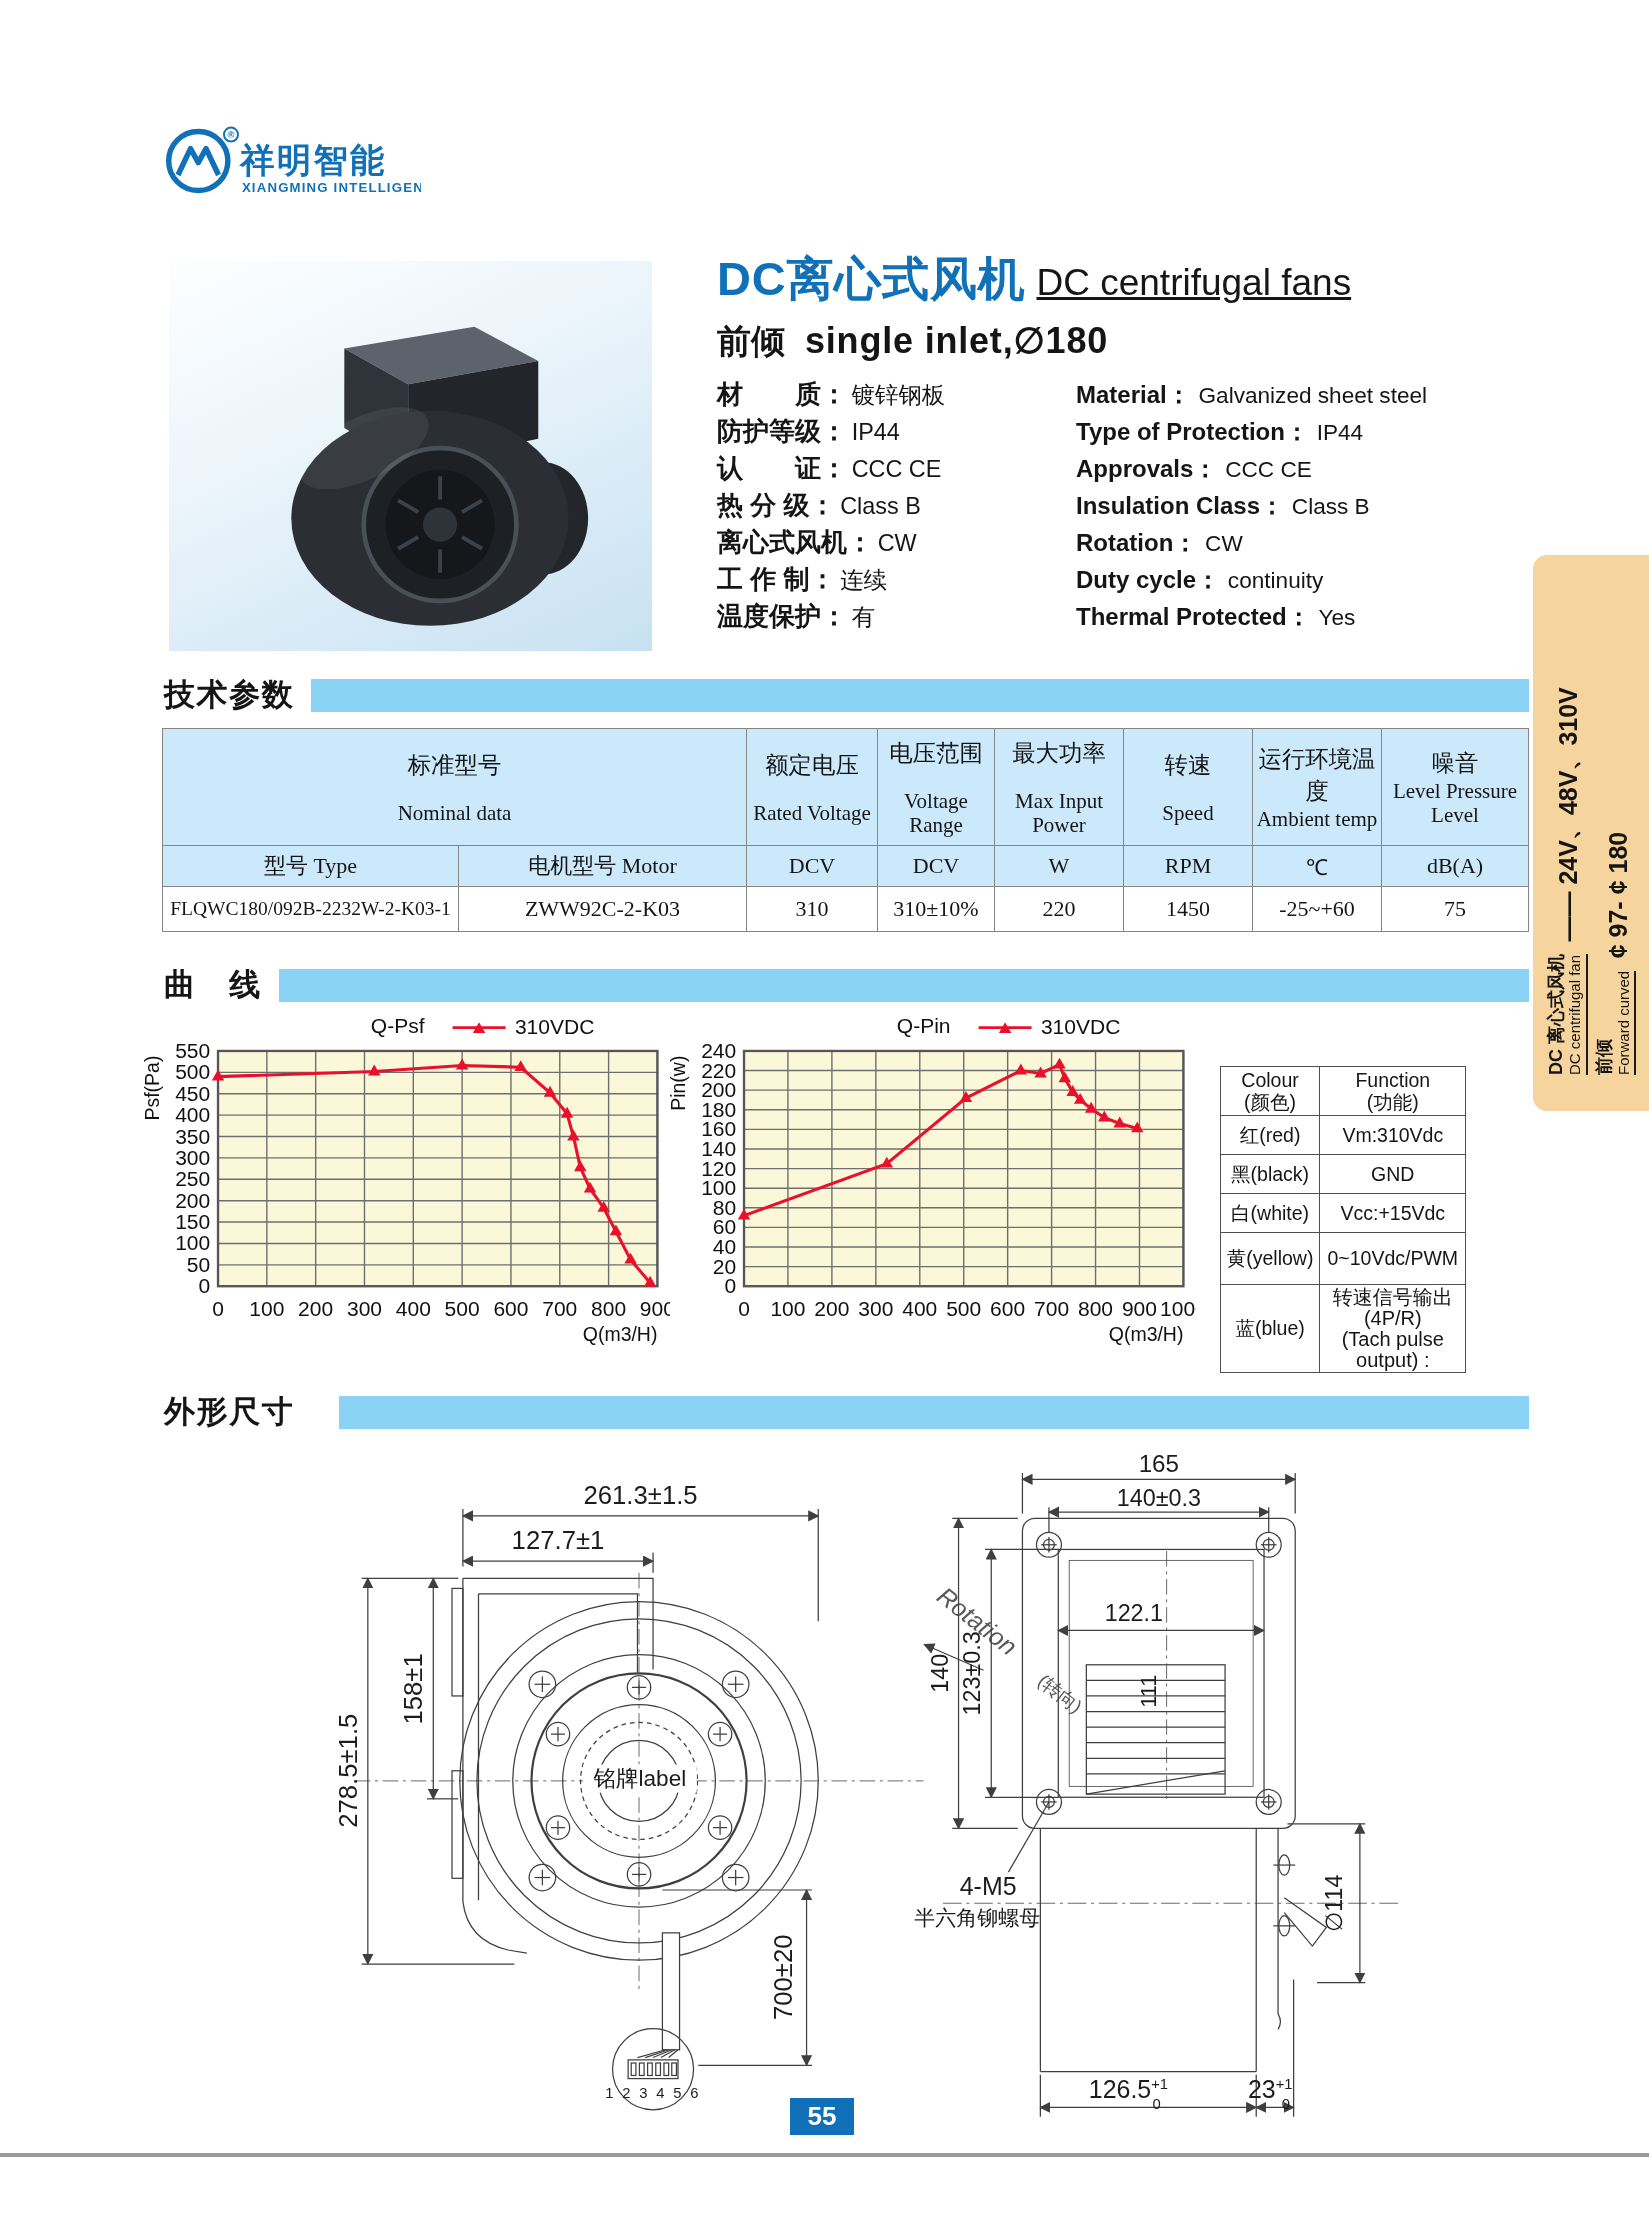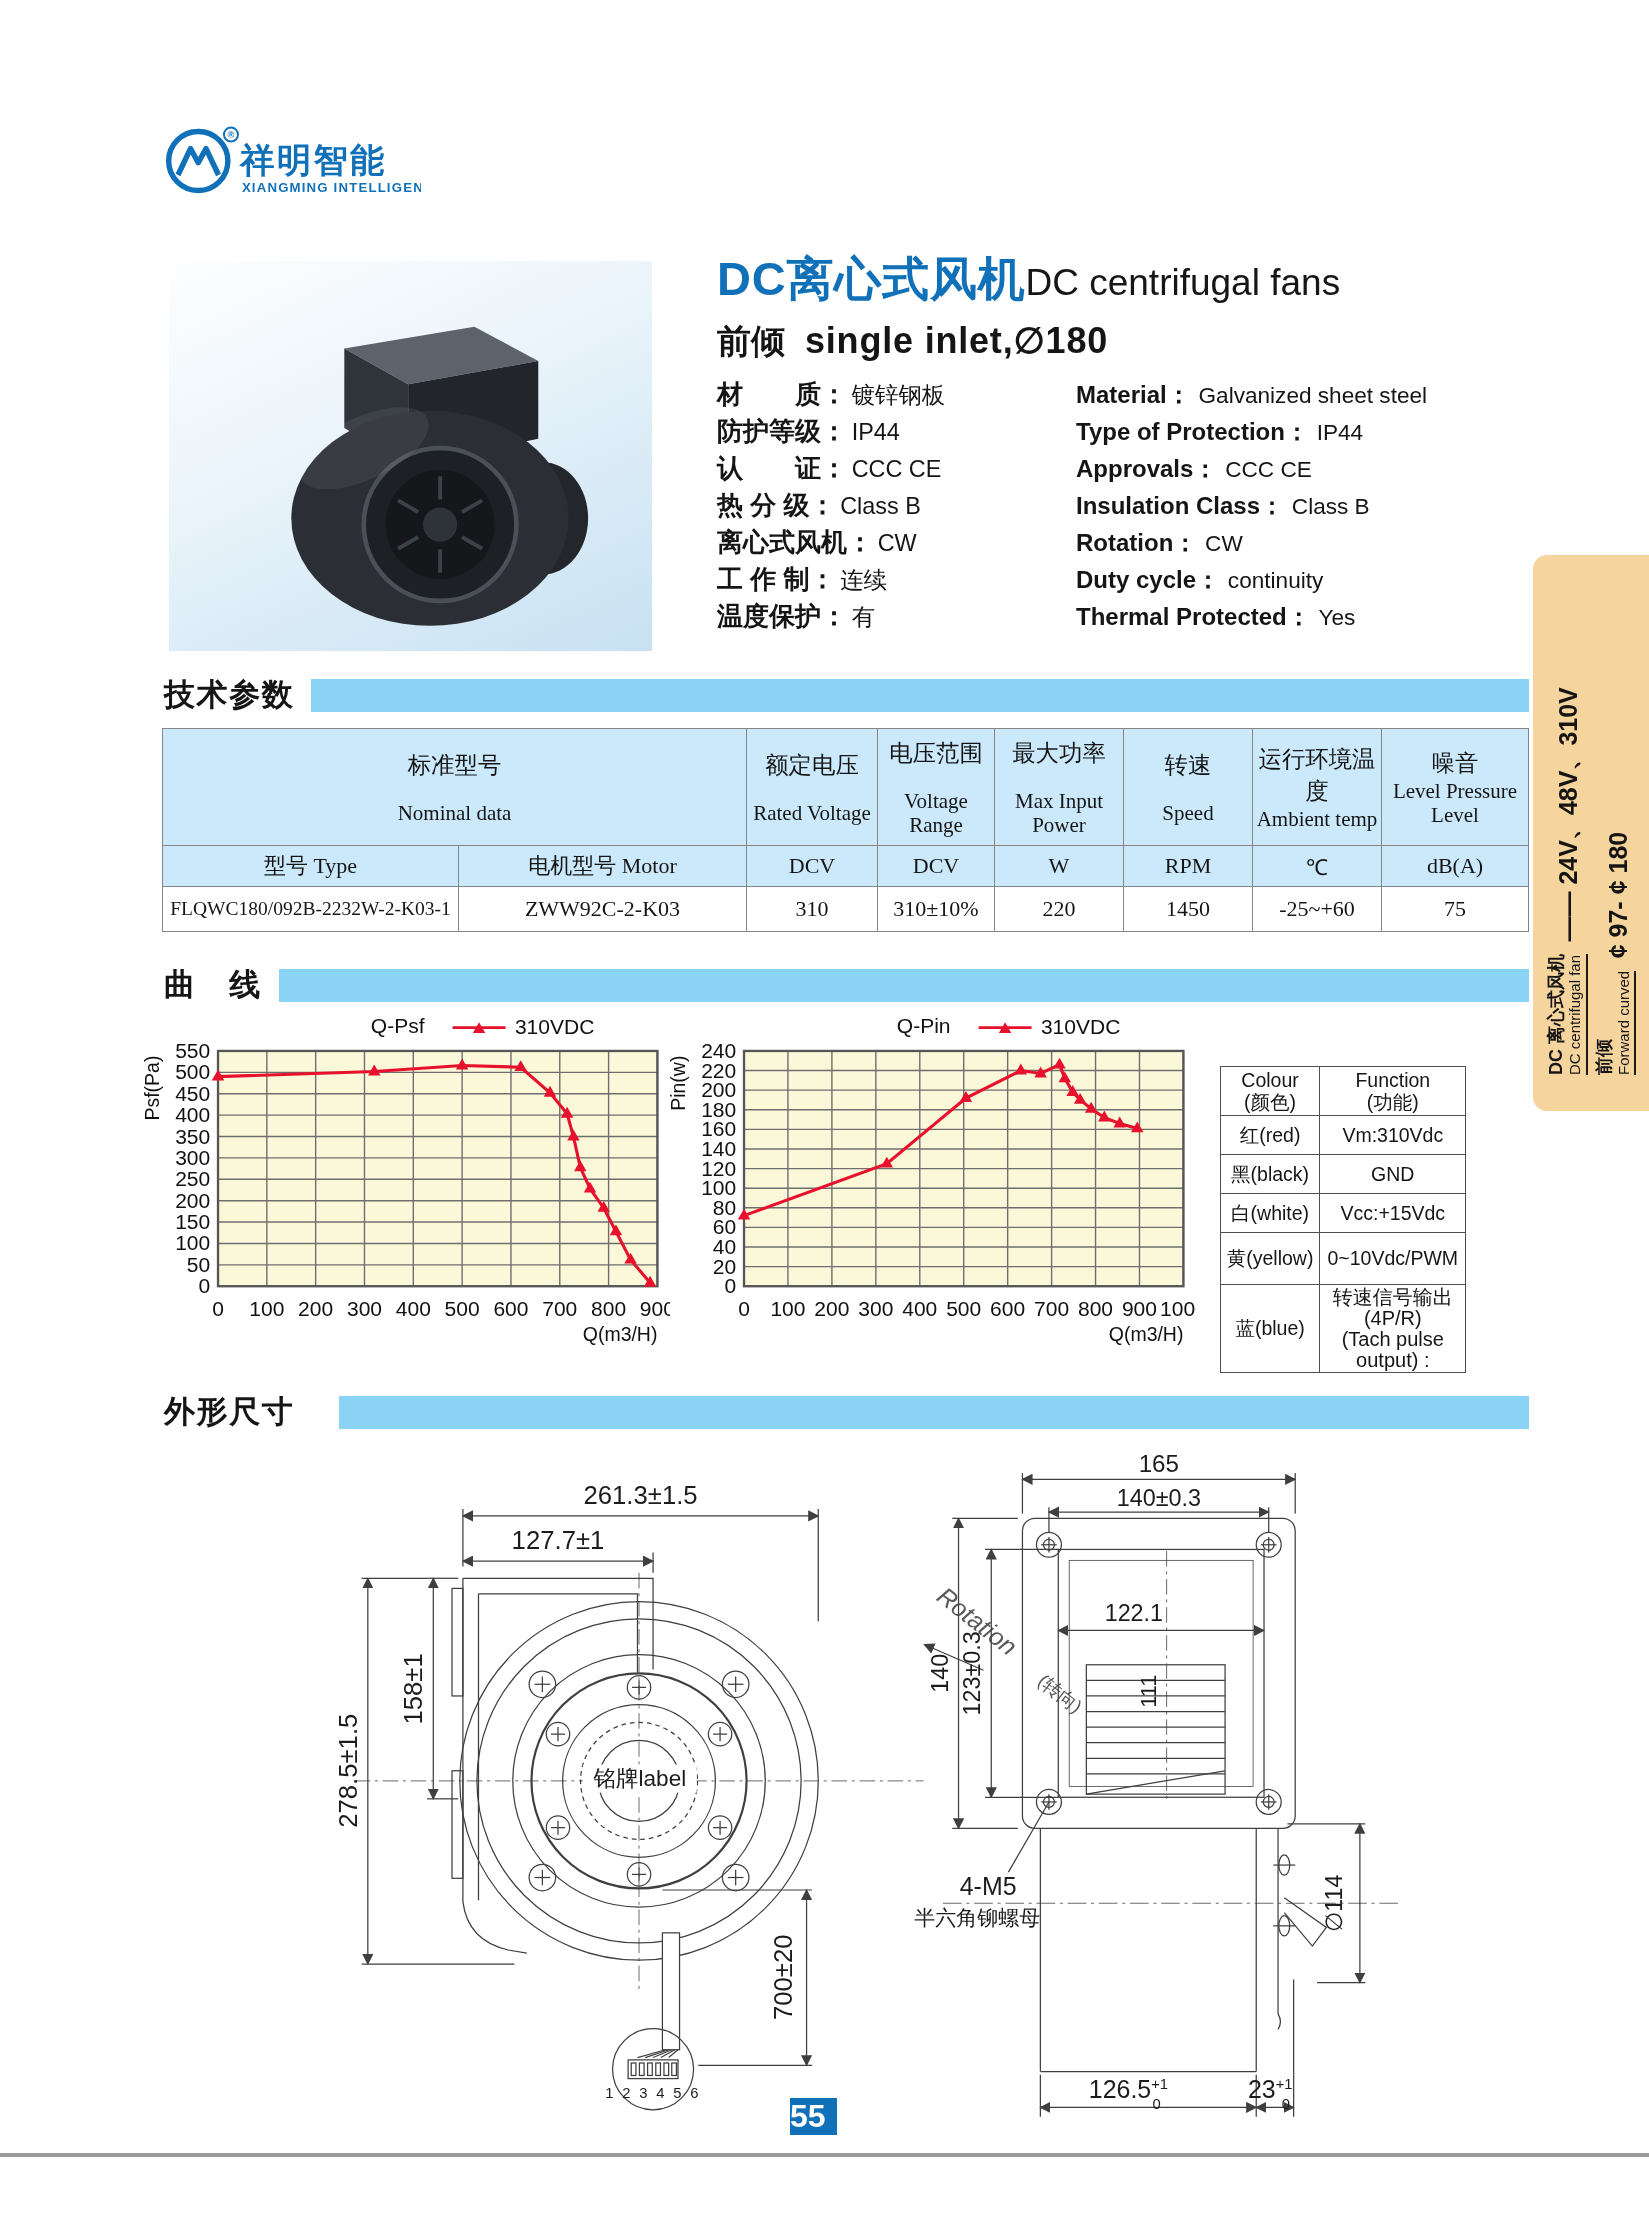--- a/index.html
+++ b/index.html
@@ -6,21 +6,21 @@
   #page{position:relative;width:1649px;height:2239px;background:#ffffff;
         font-family:"Liberation Sans",sans-serif;color:#151515;overflow:hidden;}
   
   #logo{position:absolute;left:164px;top:125px;width:257px;height:72px;}
   
   #photo{position:absolute;left:169px;top:261px;width:483px;height:390px;
          background:linear-gradient(155deg,#fdfeff 0%,#ecf5fb 38%,#c7e1f2 100%);}
   
   #titleblock{position:absolute;left:717px;top:248px;width:811px;}
   .t-cn{font-size:47px;font-weight:bold;color:#1171B8;letter-spacing:0.8px;}
-  .t-en{font-size:37px;color:#161616;}
+  .t-en{font-size:37px;color:#161616;margin-left:11px;text-decoration:underline;}
   .sub{margin-top:7.8px;}
   .s-cn{font-size:34px;font-weight:bold;}
   .s-en{font-size:36px;font-weight:bold;margin-left:20px;letter-spacing:0.8px;}
   
   #specs{position:absolute;left:717px;top:377px;width:826px;}
   .spec-row{position:relative;height:37px;}
   .spec-cn-l{font-size:26px;font-weight:bold;}
   .spec-cn-v{font-size:23.4px;margin-left:4.7px;}
   .spec-en{position:absolute;left:359px;top:1.6px;}
   .spec-en-l{font-size:24px;font-weight:bold;}
@@ -46,22 +46,22 @@
   #chart1{left:666px;top:1012px;}
   
   #wires{position:absolute;left:1220px;top:1066px;border-collapse:collapse;}
   #wires td{border:1.4px solid #4f4f4f;text-align:center;vertical-align:middle;
             font-size:19.5px;line-height:1.15;padding:1.6px 3.1px;}
   #wires .c1{width:92px;} #wires .c2{width:139px;}
   #wires .small{font-size:20px;line-height:1.05;}
   
   #draw{position:absolute;left:0;top:1434px;}
   
-  #pagebox{position:absolute;left:790px;top:2098px;width:47px;height:37px;background:#1171B8;
-           color:#fff;font-size:32px;font-weight:bold;display:flex;align-items:center;justify-content:flex-start;}
+  #pagebox{position:absolute;left:790px;top:2098px;width:64px;height:37px;background:#1171B8;
+           color:#fff;font-size:26px;font-weight:bold;display:flex;align-items:center;justify-content:center;}
   #footline{position:absolute;left:0;top:2153px;width:1649px;height:3.9px;background:#9a9a9a;}
   
   #tab{position:absolute;left:1533px;top:555px;width:116px;height:556px;background:#F6D49E;
        border-radius:14px 0 0 14px;}
   #tab .rot{position:absolute;left:0;top:0;width:556px;height:116px;
             transform-origin:0 0;transform:rotate(-90deg) translateX(-556px);
             display:flex;flex-direction:column;justify-content:center;padding-left:36px;box-sizing:border-box;gap:6.2px;}
   .srow{display:flex;align-items:flex-end;gap:12.5px;}
   .sgrp{border-bottom:2.3px solid #1a1a1a;padding-bottom:2.3px;line-height:1.15;white-space:nowrap;}
   .sg1{font-size:18px;font-weight:bold;}

